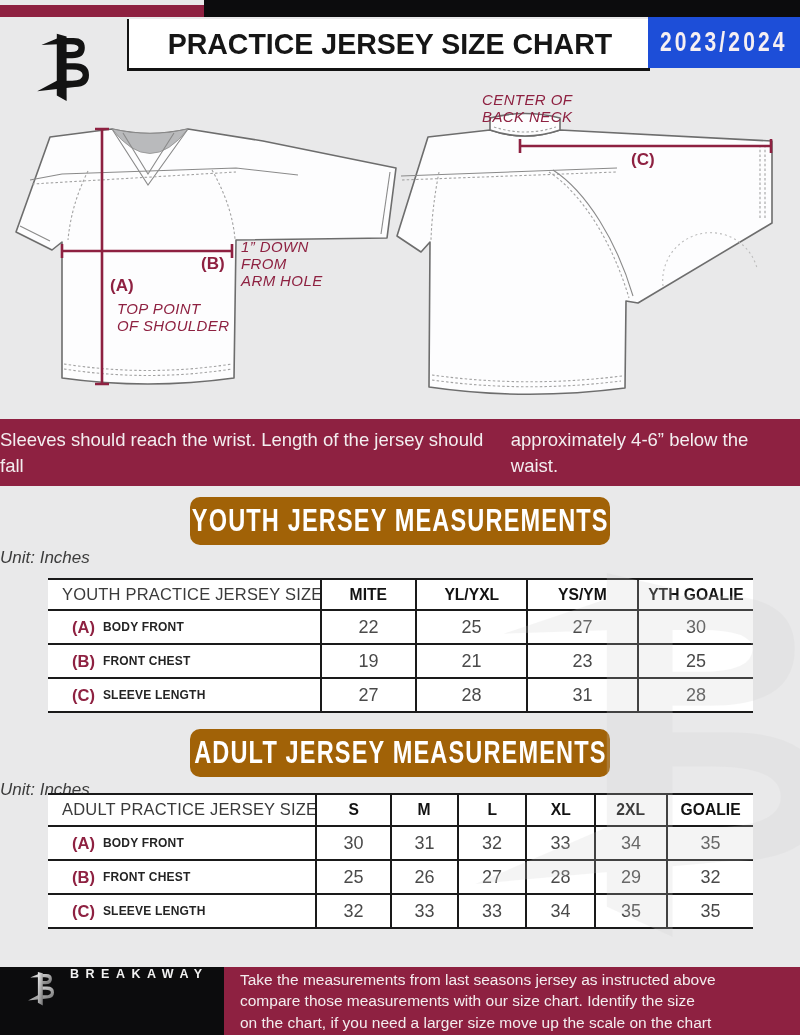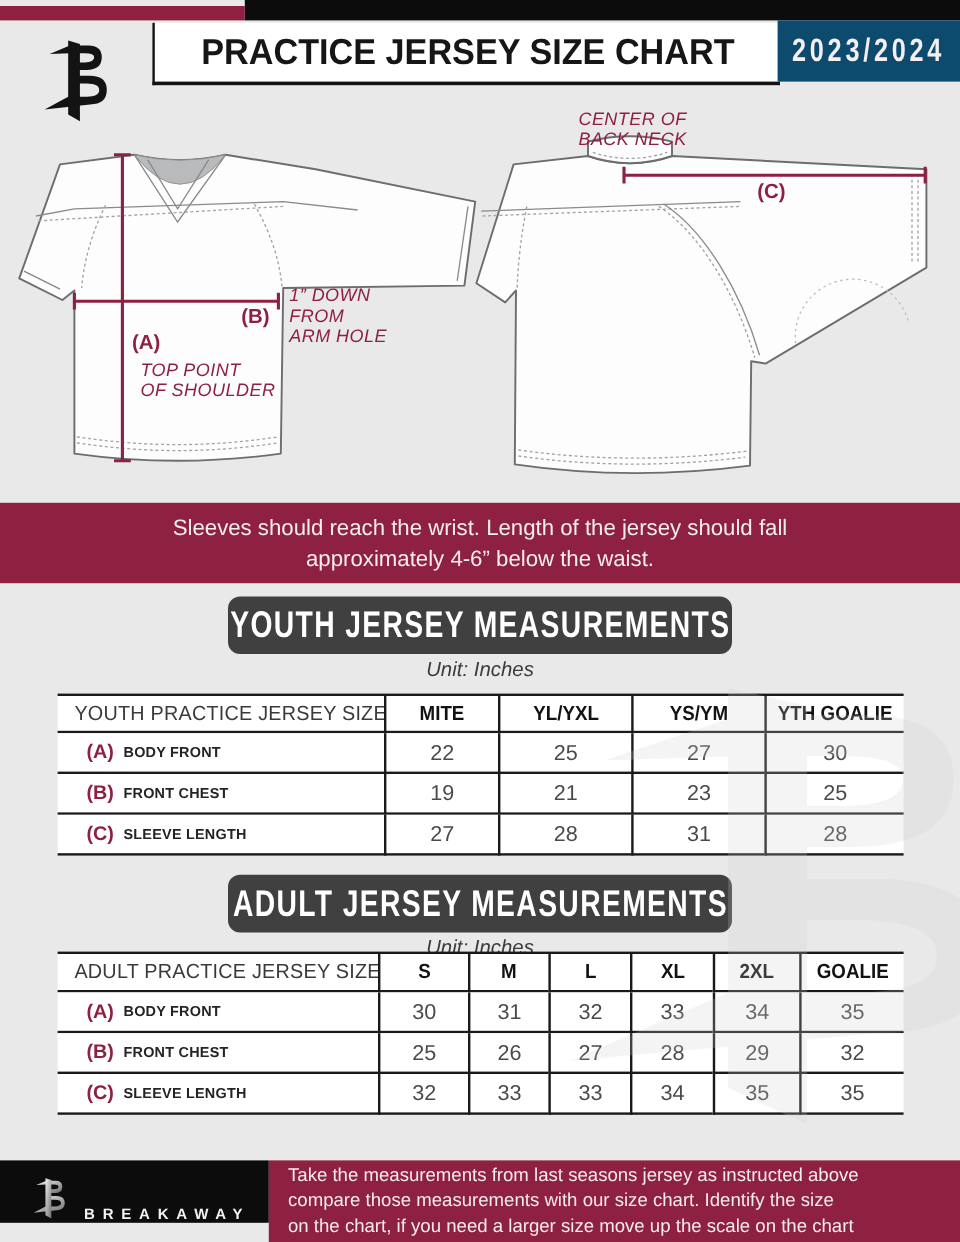--- a/index.html
+++ b/index.html
@@ -6,48 +6,48 @@
   .page{position:relative;width:800px;height:1035px;background:#e9e9ea;overflow:hidden;
         font-family:"Liberation Sans", sans-serif;}
   
   .bar-black{position:absolute;left:204px;top:0;width:596px;height:17px;background:#0c0c0d;}
   .bar-maroon{position:absolute;left:0;top:5px;width:204px;height:12px;background:#8e2141;}
   .title-box{position:absolute;left:127px;top:19px;width:521px;height:49px;background:#ffffff;
              border-left:2px solid #131313;border-bottom:3px solid #131313;
              display:flex;align-items:center;justify-content:center;}
   .title-text{font-size:30px;font-weight:bold;color:#161616;white-space:nowrap;
               display:inline-block;transform:scaleX(0.95);letter-spacing:0px;}
-  .year-box{position:absolute;left:648px;top:17px;width:152px;height:51px;background:#0c4a6e;
+  .year-box{position:absolute;left:648px;top:17px;width:152px;height:51px;background:#1d4ed8;
             display:flex;align-items:center;justify-content:center;}
   .year-text{color:#f6eff2;font-size:27px;font-weight:bold;letter-spacing:4px;
              display:inline-block;transform:scaleX(0.78);white-space:nowrap;}
   .logo-top{position:absolute;left:24px;top:24px;}
   
   .front-svg{position:absolute;left:0;top:90px;}
   .back-svg{position:absolute;left:395px;top:90px;}
   .outline{fill:#fdfdfe;stroke:#6d6d6d;stroke-width:1.6;stroke-linejoin:round;}
   .seam{fill:none;stroke:#8a8a8a;stroke-width:1.1;}
   .stitch{fill:none;stroke:#a3a3a3;stroke-width:1.1;stroke-dasharray:2.5 2.2;}
   .elbow{fill:none;stroke:#bcbcbc;stroke-width:1.1;stroke-dasharray:2 3;}
   .innergray{fill:#b9babc;stroke:#8f8f8f;stroke-width:0.8;}
   .measure{stroke:#8e2141;stroke-width:2.6;fill:none;}
   .ann{position:absolute;color:#8e2141;font-style:italic;font-size:15px;line-height:17px;
        letter-spacing:0.4px;white-space:nowrap;}
   .ann-key{position:absolute;color:#8e2141;font-weight:bold;font-size:17px;white-space:nowrap;}
   
   .banner{position:absolute;left:0;top:419px;width:800px;height:67px;background:#8e2141;
-          color:#f3edef;display:flex;flex-direction:column;align-items:center;justify-content:center;
+          color:#f3edef;display:flex;flex-direction:row;align-items:center;justify-content:center;
           font-size:18.5px;line-height:26px;}
   
-  .sec-head{position:absolute;left:190px;width:420px;height:48px;background:#404040;border-radius:10px;
+  .sec-head{position:absolute;left:190px;width:420px;height:48px;background:#a16207;border-radius:10px;
             display:flex;align-items:center;justify-content:center;}
   .sec-head.youth{top:497px;} .sec-head.adult{top:729px;}
   .sec-head-text{color:#ffffff;font-size:31px;font-weight:bold;letter-spacing:1.5px;
                  display:inline-block;transform:scaleX(0.76);white-space:nowrap;}
-  .unit{position:absolute;left:0;width:800px;text-align:center;font-style:italic;
+  .unit{position:absolute;left:0;width:800px;font-style:italic;
         font-size:17px;font-weight:500;color:#3c3c3c;}
   .unit.youth{top:548px;} .unit.adult{top:780px;}
   
   .tbl{position:absolute;left:48px;width:705px;display:grid;border-top:2px solid #1a1a1a;}
   .tbl.youth{top:578px;grid-template-columns:272px 95px 111px 111px 116px;
              grid-template-rows:31px 34px 34px 34px;}
   .tbl.adult{top:793px;grid-template-columns:267px 75px 67px 68px 69px 72px 87px;
              grid-template-rows:32px 34px 34px 34px;}
   .cell{background:#ffffff;border-bottom:2px solid #1a1a1a;display:flex;align-items:center;
         justify-content:center;overflow:hidden;}
@@ -57,22 +57,22 @@
   .th1{font-size:17px;color:#3a3a3a;display:inline-block;transform:scaleX(0.97);
        transform-origin:left center;white-space:nowrap;letter-spacing:0.2px;}
   .th{font-size:17px;font-weight:bold;color:#121212;display:inline-block;transform:scaleX(0.92);}
   .key{color:#8e2141;font-weight:bold;font-size:16.5px;}
   .lab{font-size:12px;font-weight:600;color:#242424;letter-spacing:0.2px;}
   .val{font-size:18px;color:#4a4a4a;}
   
   .watermark{position:absolute;left:400px;top:520px;width:470px;height:455px;opacity:0.22;
              pointer-events:none;z-index:9;}
   
-  .footer-black{position:absolute;left:0;top:967px;width:224px;height:52px;background:#0c0c0d;
-                display:flex;align-items:flex-end;z-index:10;}
+  .footer-black{position:absolute;left:0;top:967px;width:224px;height:68px;background:#0c0c0d;
+                display:flex;align-items:flex-start;z-index:10;}
   .brand-text{color:#f2f2f2;font-size:12.5px;font-weight:bold;letter-spacing:6.5px;margin-left:12px;
               white-space:nowrap;}
   .footer-maroon{position:absolute;left:224px;top:967px;width:576px;height:68px;background:#8e2141;
                  color:#f3ecee;display:flex;flex-direction:column;justify-content:center;
                  padding-left:16px;box-sizing:border-box;font-size:15.5px;line-height:21.5px;z-index:10;}
 </style>
 </head>
 <body>
 
 <div class="page">

